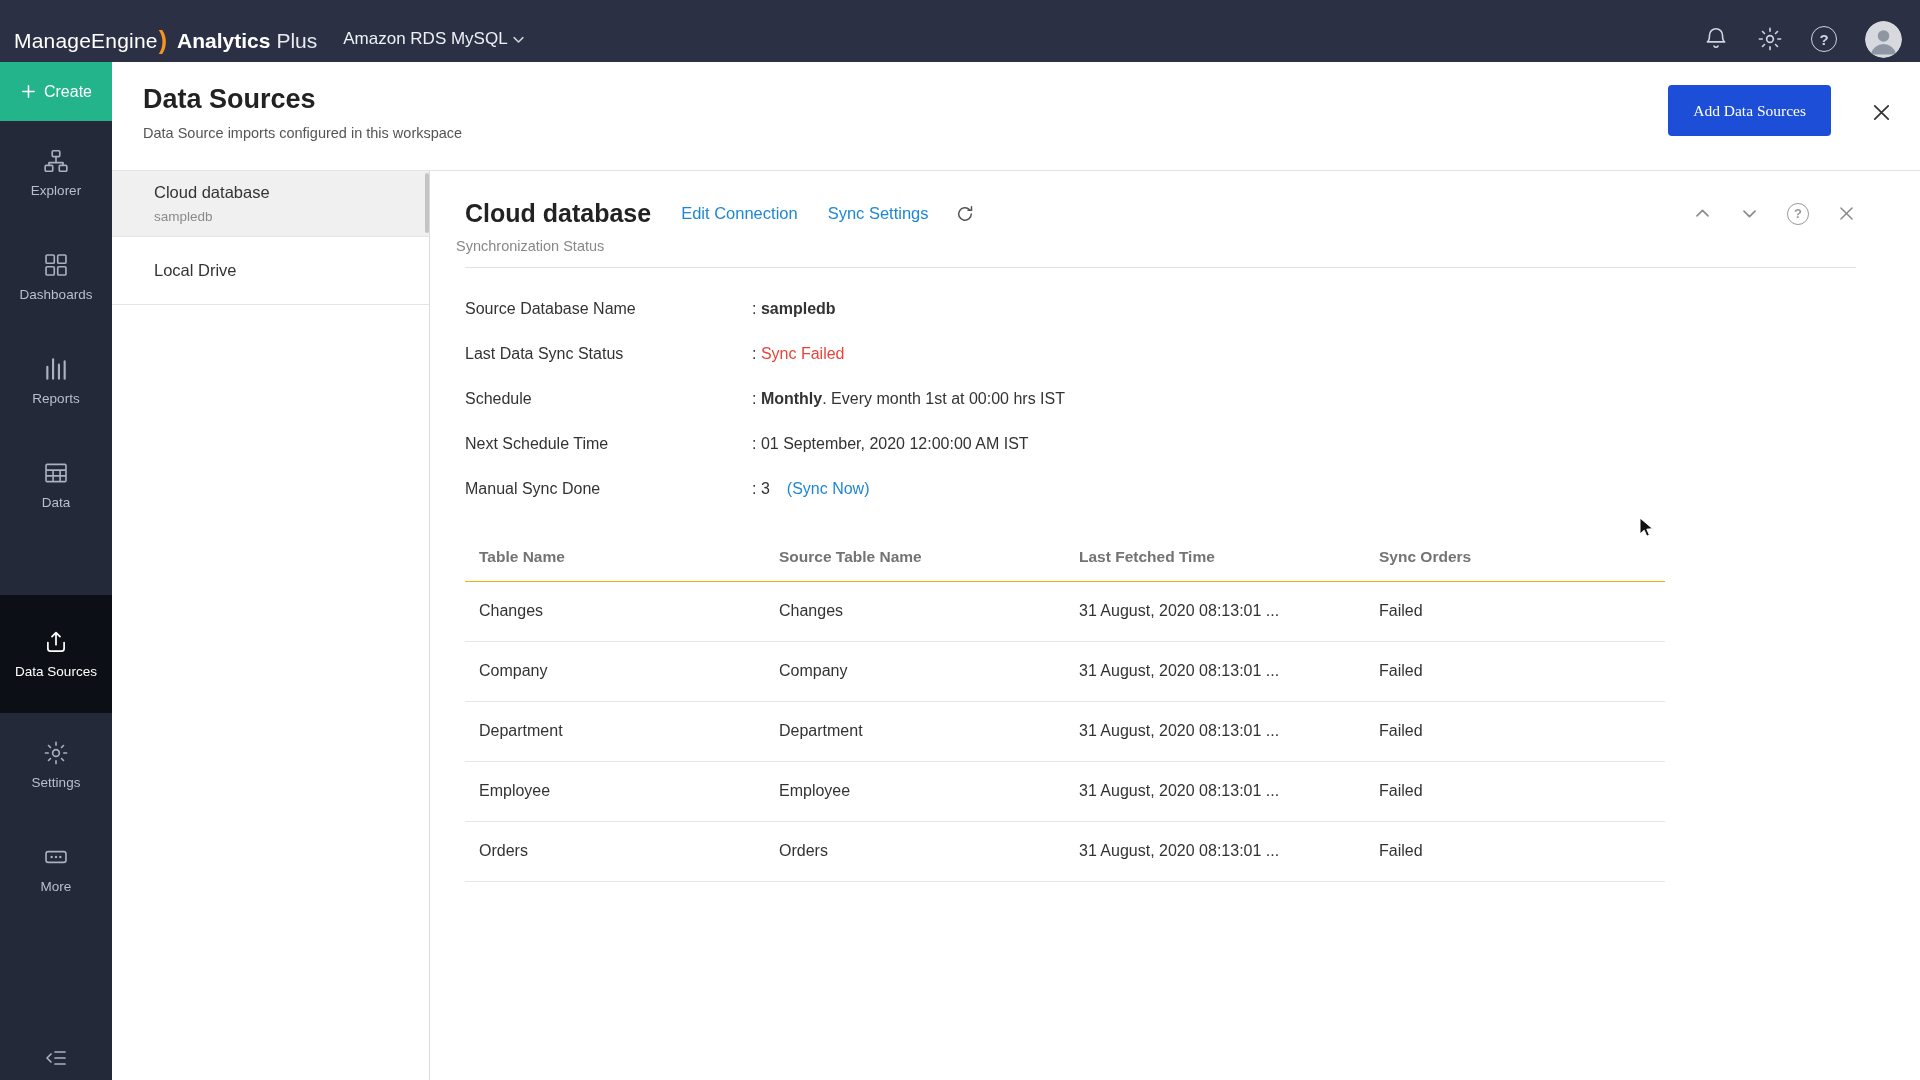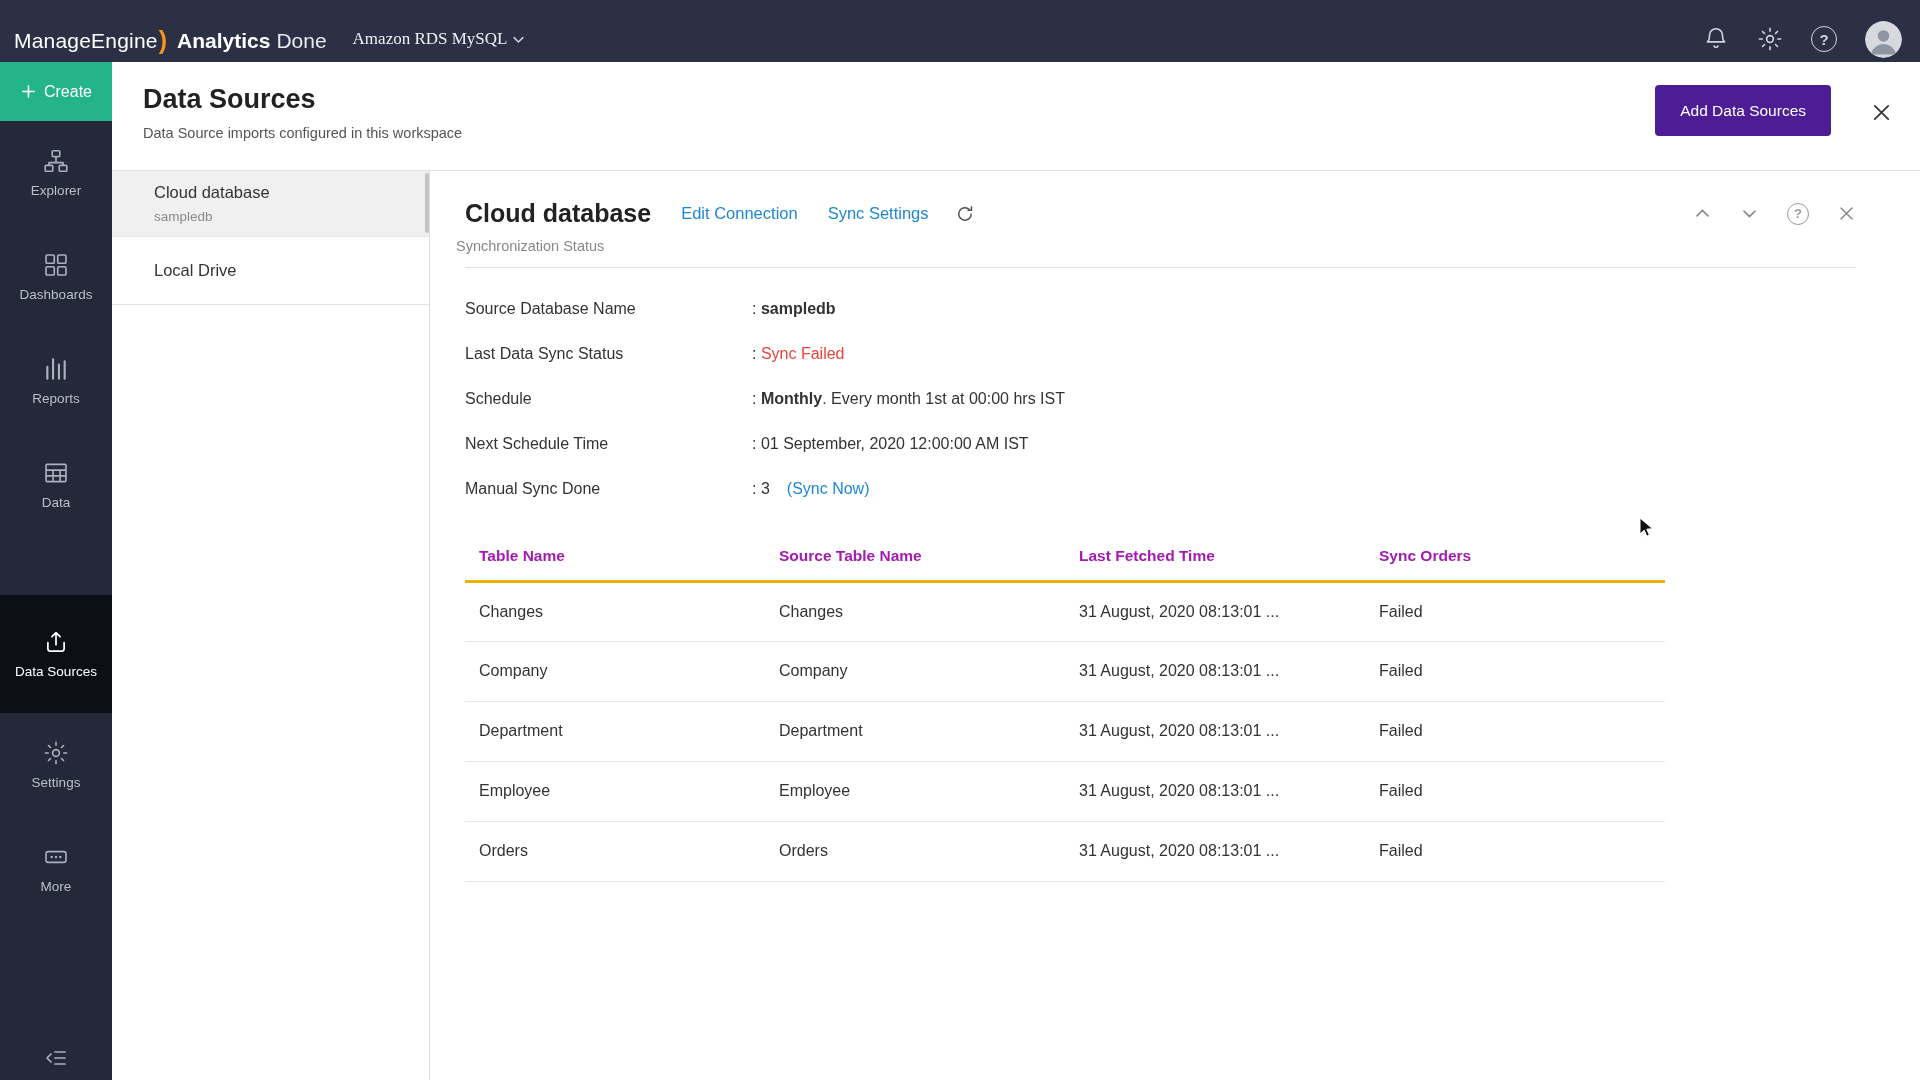--- a/index.html
+++ b/index.html
@@ -20,21 +20,21 @@
     display: flex; align-items: center;
     padding: 16px 18px 0 14px;
   }
   .brand { display: flex; align-items: baseline; cursor: default; }
   .brand-company { color: #ffffff; font-size: 21px; font-weight: 500; letter-spacing: .2px; }
   .brand-paren { color: #f7941d; font-size: 25px; font-weight: 700; margin-left: 1px; position: relative; top: 1px; }
   .brand-product { color: #ffffff; font-size: 21px; font-weight: 700; margin-left: 10px; }
   .brand-suffix { color: #e8eaf0; font-size: 21px; font-weight: 300; margin-left: 6px; }
   .workspace {
     margin-left: 26px; display: flex; align-items: center; gap: 3px;
-    color: #eef0f5; font-size: 17px; cursor: pointer; font-family: Liberation Serif, serif;
+    color: #eef0f5; font-size: 17px; cursor: pointer;
   }
   .workspace .chev { color: #cfd3dc; }
   .topbar-right { margin-left: auto; display: flex; align-items: center; gap: 28px; color: #cfd4de; }
   .tb-icon { cursor: pointer; color: #cfd4de; }
   .help-badge {
     width: 26px; height: 26px; border: 1.7px solid currentColor; border-radius: 50%;
     display: flex; align-items: center; justify-content: center;
     font-size: 15px; font-weight: 700;
   }
   .help-badge::after { content: "?"; }
@@ -64,22 +64,22 @@
     color: #aab0bf; cursor: pointer;
   }
 
   
   .main { position: absolute; top: 62px; left: 112px; right: 0; bottom: 0; background: #fff; }
   .page-header { height: 109px; border-bottom: 1px solid #e3e3e3; position: relative; }
   .page-title { position: absolute; left: 31px; top: 22px; font-size: 27px; font-weight: 700; color: #222; }
   .page-subtitle { position: absolute; left: 31px; top: 63px; font-size: 14.5px; color: #555; }
   .add-ds-btn {
     position: absolute; right: 89px; top: 23px; height: 51px; padding: 0 25px;
-    background: #4c1d95; color: #fff; border: none; border-radius: 4px;
-    font-size: 15.5px; font-family: Liberation Sans, sans-serif; cursor: pointer;
+    background: #1d4ed8; color: #fff; border: none; border-radius: 4px;
+    font-size: 15.5px; font-family: Liberation Serif, serif; cursor: pointer;
   }
   .page-close { position: absolute; right: 27px; top: 39px; color: #333; cursor: pointer; }
 
   .content { position: absolute; top: 109px; left: 0; right: 0; bottom: 0; }
 
   
   .source-list {
     position: absolute; left: 0; top: 0; bottom: 0; width: 318px;
     border-right: 1px solid #dcdcdc;
   }
@@ -108,41 +108,41 @@
   .field-value::before { content: ": "; white-space: pre; }
   .field-value { display: flex; align-items: center; }
   .val-bold { font-weight: 700; }
   .val-error { color: #e8443a; }
   .sync-now-link { color: #1e87d5; margin-left: 17px; cursor: pointer; }
 
   
   .sync-table { margin: 22px 0 0 34px; width: 1200px; border-collapse: collapse; table-layout: fixed; }
   .sync-table th {
     height: 48px; text-align: left; padding-left: 14px;
-    font-size: 15.5px; font-weight: 700; color: #a21caf;
-    border-bottom: 3px solid #eab308;
+    font-size: 15.5px; font-weight: 700; color: #737373;
+    border-bottom: 1px solid #eab308;
   }
   .sync-table td {
     height: 60px; padding-left: 14px;
     font-size: 16px; color: #333;
     border-bottom: 1px solid #e7e7e7;
   }
 
   
   .cursor { position: absolute; left: 1636px; top: 516px; pointer-events: none; }
 </style>
 </head>
 <body>
 
 <header class="topbar">
   <div class="brand">
     <span class="brand-company">ManageEngine</span>
     <span class="brand-paren">)</span>
     <span class="brand-product">Analytics</span>
-    <span class="brand-suffix">Done</span>
+    <span class="brand-suffix">Plus</span>
   </div>
   <div class="workspace">
     <span>Amazon RDS MySQL</span>
     <span class="chev">
       <svg width="15" height="15" viewBox="0 0 24 24" fill="none" stroke="currentColor" stroke-width="2.4" stroke-linecap="round" stroke-linejoin="round">
           <path d="M5 9l7 7 7-7"></path>
         </svg>
     </span>
   </div>
   <div class="topbar-right">

